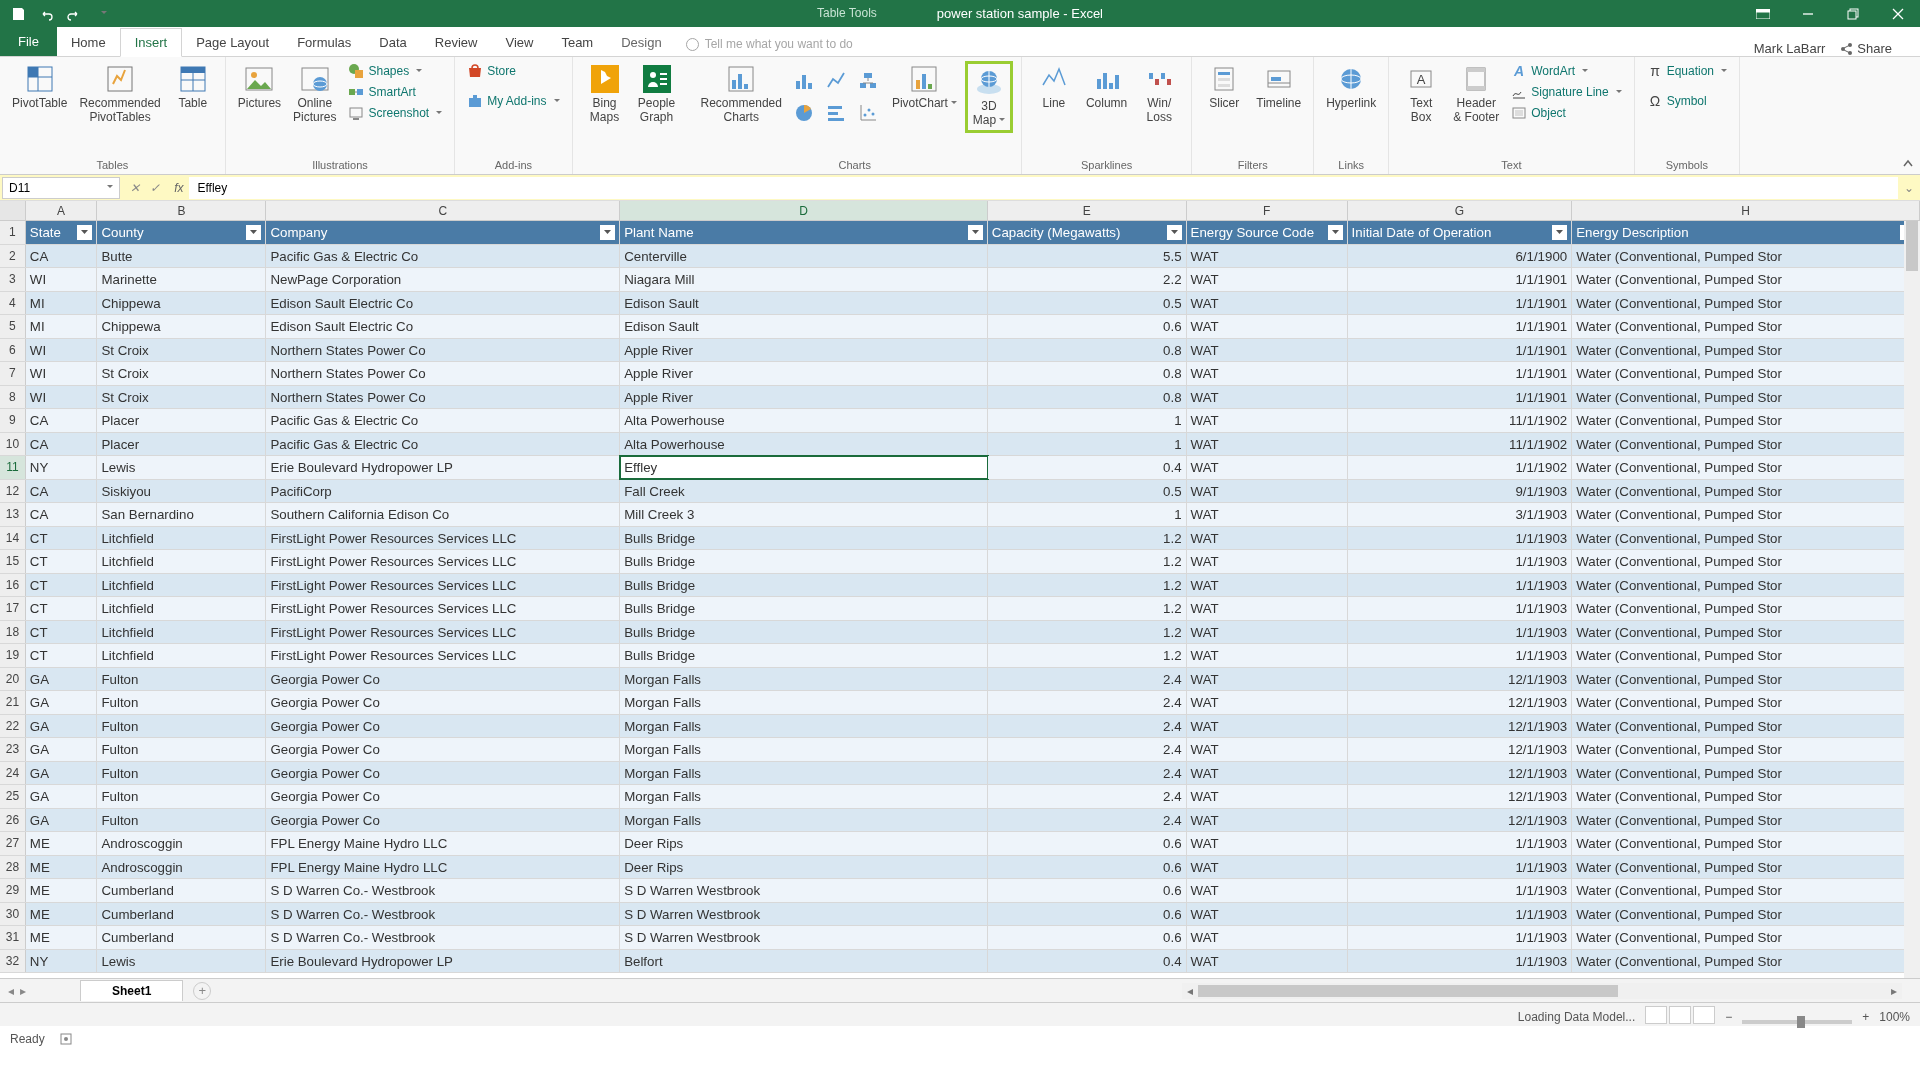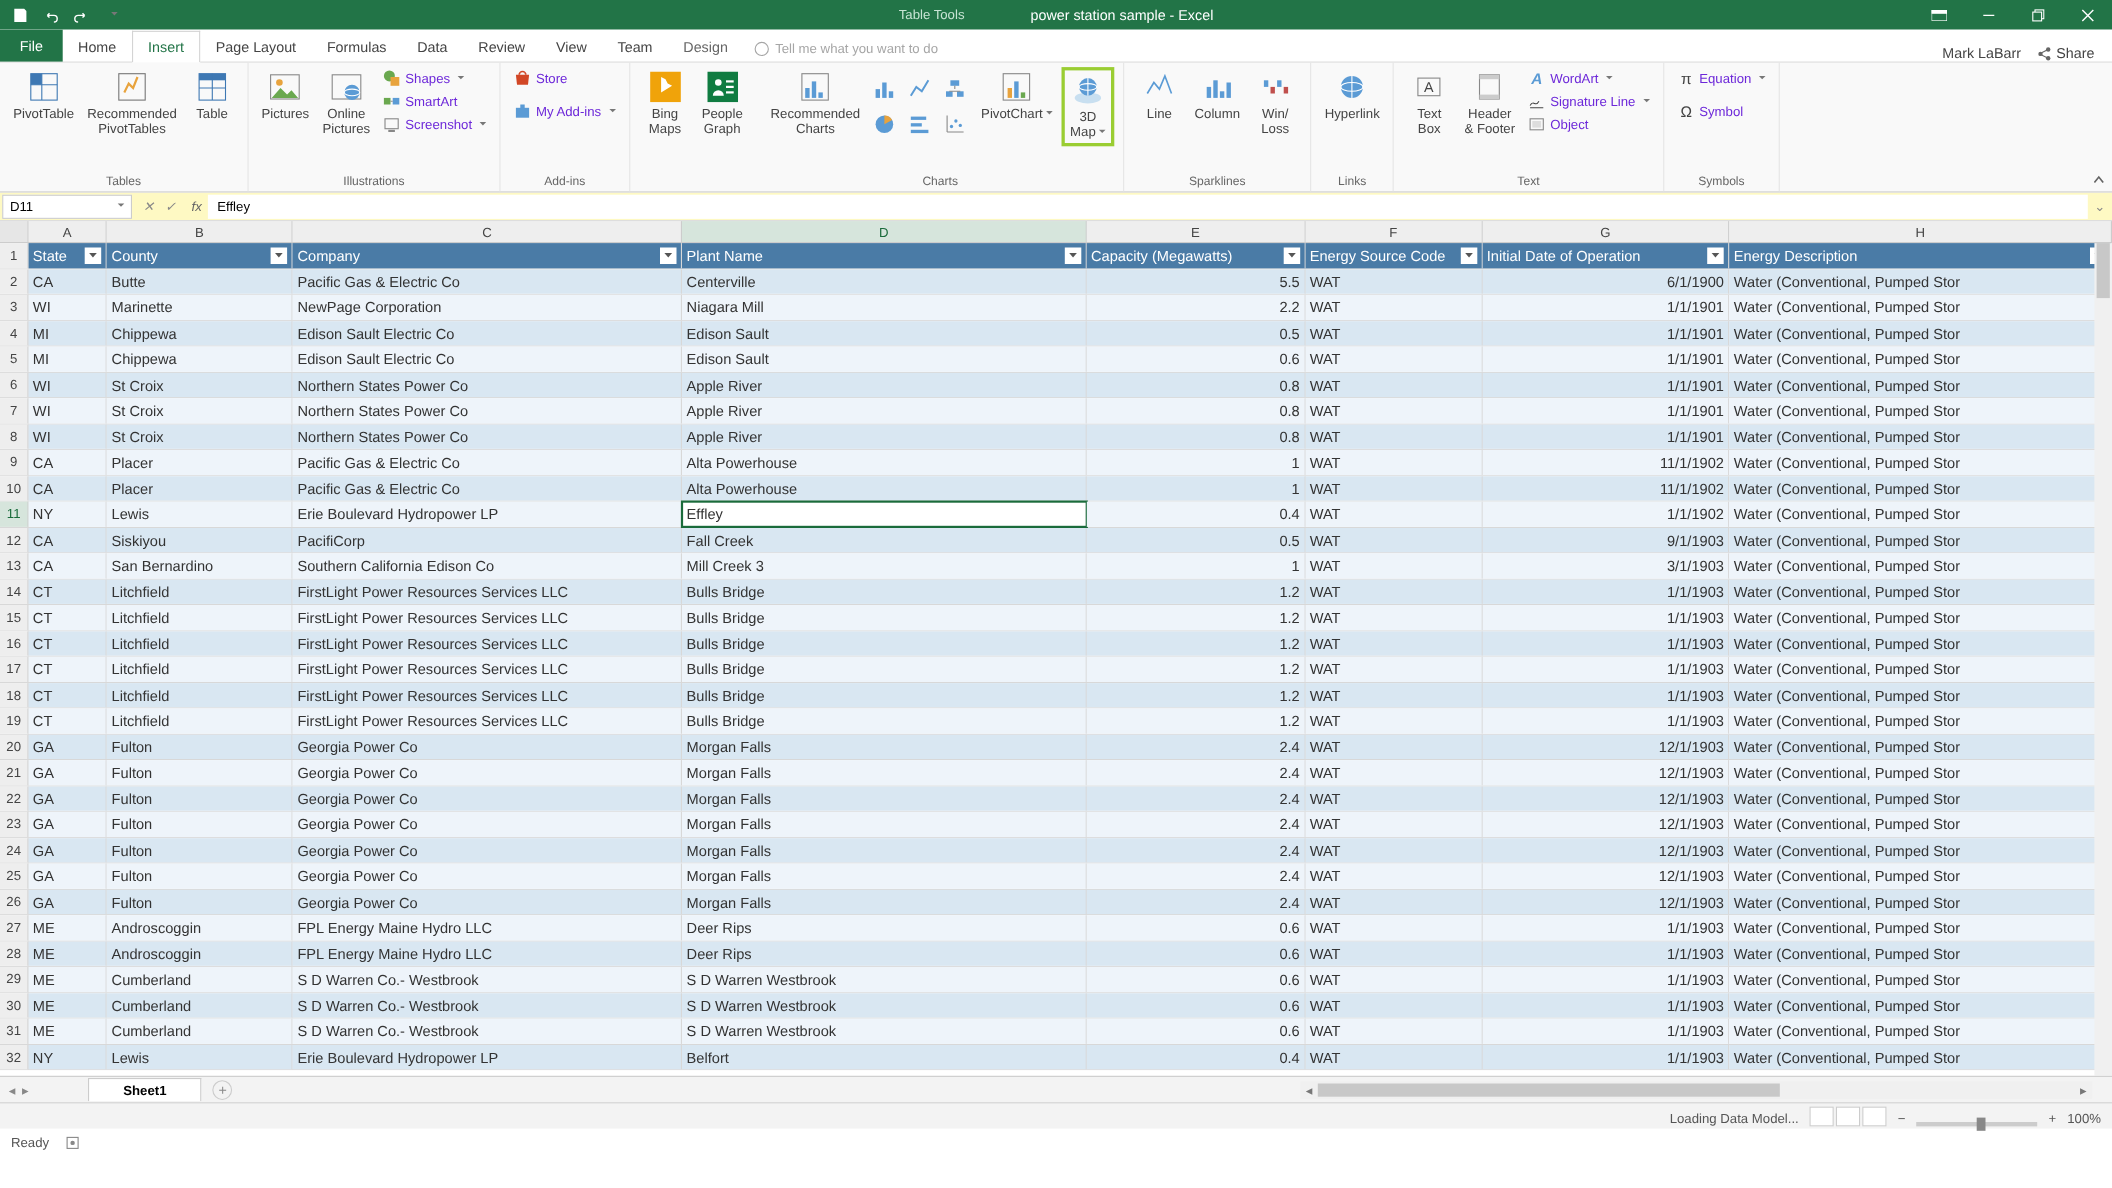--- a/index.html
+++ b/index.html
@@ -17,32 +17,32 @@
 .win-btn svg { fill: #fff; stroke: #fff; }
 
 
 .ribbon-tabs { height: 30px; background: #fff; display: flex; align-items: flex-end; border-bottom: 1px solid #d4d4d4; position: relative; }
 .tab { padding: 6px 14px; font-size: 13px; cursor: pointer; color: #444; }
 .tab.file { background: #227447; color: #fff; padding: 7px 18px; }
 .tab.active { border: 1px solid #d4d4d4; border-bottom: 1px solid #fff; background: #fff; color: #227447; margin-bottom: -1px; }
 .tab.contextual { color: #666; }
 .tell-me { display: flex; align-items: center; padding: 5px 10px; color: #a6a6a6; gap: 6px; }
 .tell-me-bulb { width: 13px; height: 13px; border: 1.2px solid #a6a6a6; border-radius: 50%; position: relative; }
-.user-area { position: absolute; right: 16px; display: flex; align-items: center; gap: 14px; color: #444; font-size: 13px; }
+.user-area { position: absolute; right: 28px; display: flex; align-items: center; gap: 14px; color: #444; font-size: 13px; }
 .share-btn { display: flex; align-items: center; gap: 4px; cursor: pointer; }
 
 
 .ribbon { height: 118px; background: #f9f9f9; border-bottom: 1px solid #ccc; display: flex; position: relative; }
 .group { border-right: 1px solid #e5e5e5; padding: 4px 8px 2px 8px; display: flex; flex-direction: column; justify-content: space-between; align-items: center; }
 .group-label { font-size: 11px; color: #666; text-align: center; padding: 1px 0; }
 .group-content { display: flex; gap: 4px; }
 .big-btn { display: flex; flex-direction: column; align-items: center; justify-content: flex-start; padding: 2px 4px; cursor: pointer; min-width: 48px; }
 .big-btn .ico { width: 32px; height: 32px; margin-bottom: 2px; display: flex; align-items: center; justify-content: center; }
 .big-btn .lbl { font-size: 12px; color: #444; text-align: center; line-height: 1.15; }
-.small-btn { display: flex; align-items: center; gap: 4px; padding: 2px 4px; cursor: pointer; font-size: 12px; color: #6d28d9; }
+.small-btn { display: flex; align-items: center; gap: 4px; padding: 2px 4px; cursor: pointer; font-size: 12px; color: #0f766e; }
 .small-ico { width: 16px; height: 16px; display: inline-block; }
 .chart-grid { display: grid; grid-template-columns: repeat(3, 30px); grid-template-rows: repeat(2, 30px); gap: 2px; }
 .chart-cell { width: 28px; height: 28px; display: flex; align-items: center; justify-content: center; cursor: pointer; }
 .highlight-box { border: 3px solid #9ACD32; padding: 2px; }
 .ribbon-collapse { position: absolute; right: 6px; bottom: 4px; cursor: pointer; color: #666; }
 .stack { display: flex; flex-direction: column; gap: 1px; }
 
 
 .namebox-row { height: 26px; display: flex; align-items: center; border-bottom: 1px solid #ddd; background: #fef9c3; }
 .namebox { width: 118px; border: 1px solid #ccc; height: 22px; margin: 0 2px; padding: 0 6px; display: flex; align-items: center; justify-content: space-between; font-size: 12px; background: #fff; }
@@ -455,20 +455,46 @@
               <rect x="22" y="14" width="4" height="6" fill="#c0504d"></rect>
             </svg>
           </div>
           <div class="lbl" style="white-space:pre">Win/
 Loss</div>
         </div>
     </div>
     <div class="group-label">Sparklines</div>
   </div>
 
+  <div class="group">
+    <div class="group-content">
+      <div class="big-btn">
+          <div class="ico">
+            <svg width="28" height="28">
+              <rect x="5" y="3" width="18" height="22" fill="none" stroke="#888"></rect>
+              <rect x="8" y="7" width="12" height="3" fill="#5b9bd5"></rect>
+              <rect x="8" y="13" width="12" height="3" fill="#ddd"></rect>
+              <rect x="8" y="19" width="12" height="3" fill="#ddd"></rect>
+            </svg>
+          </div>
+          <div class="lbl">Slicer</div>
+        </div>
+      <div class="big-btn">
+          <div class="ico">
+            <svg width="28" height="28">
+              <rect x="3" y="6" width="22" height="16" fill="none" stroke="#888"></rect>
+              <rect x="6" y="12" width="10" height="4" fill="#5b9bd5"></rect>
+              <line x1="3" y1="18" x2="25" y2="18" stroke="#888"></line>
+            </svg>
+          </div>
+          <div class="lbl">Timeline</div>
+        </div>
+    </div>
+    <div class="group-label">Filters</div>
+  </div>
 
   <div class="group">
     <div class="group-content">
       <div class="big-btn">
           <div class="ico">
             <svg width="28" height="28">
               <circle cx="14" cy="14" r="10" fill="#5b9bd5"></circle>
               <ellipse cx="14" cy="14" rx="10" ry="4" fill="none" stroke="#fff"></ellipse>
               <line x1="14" y1="4" x2="14" y2="24" stroke="#fff"></line>
             </svg>

